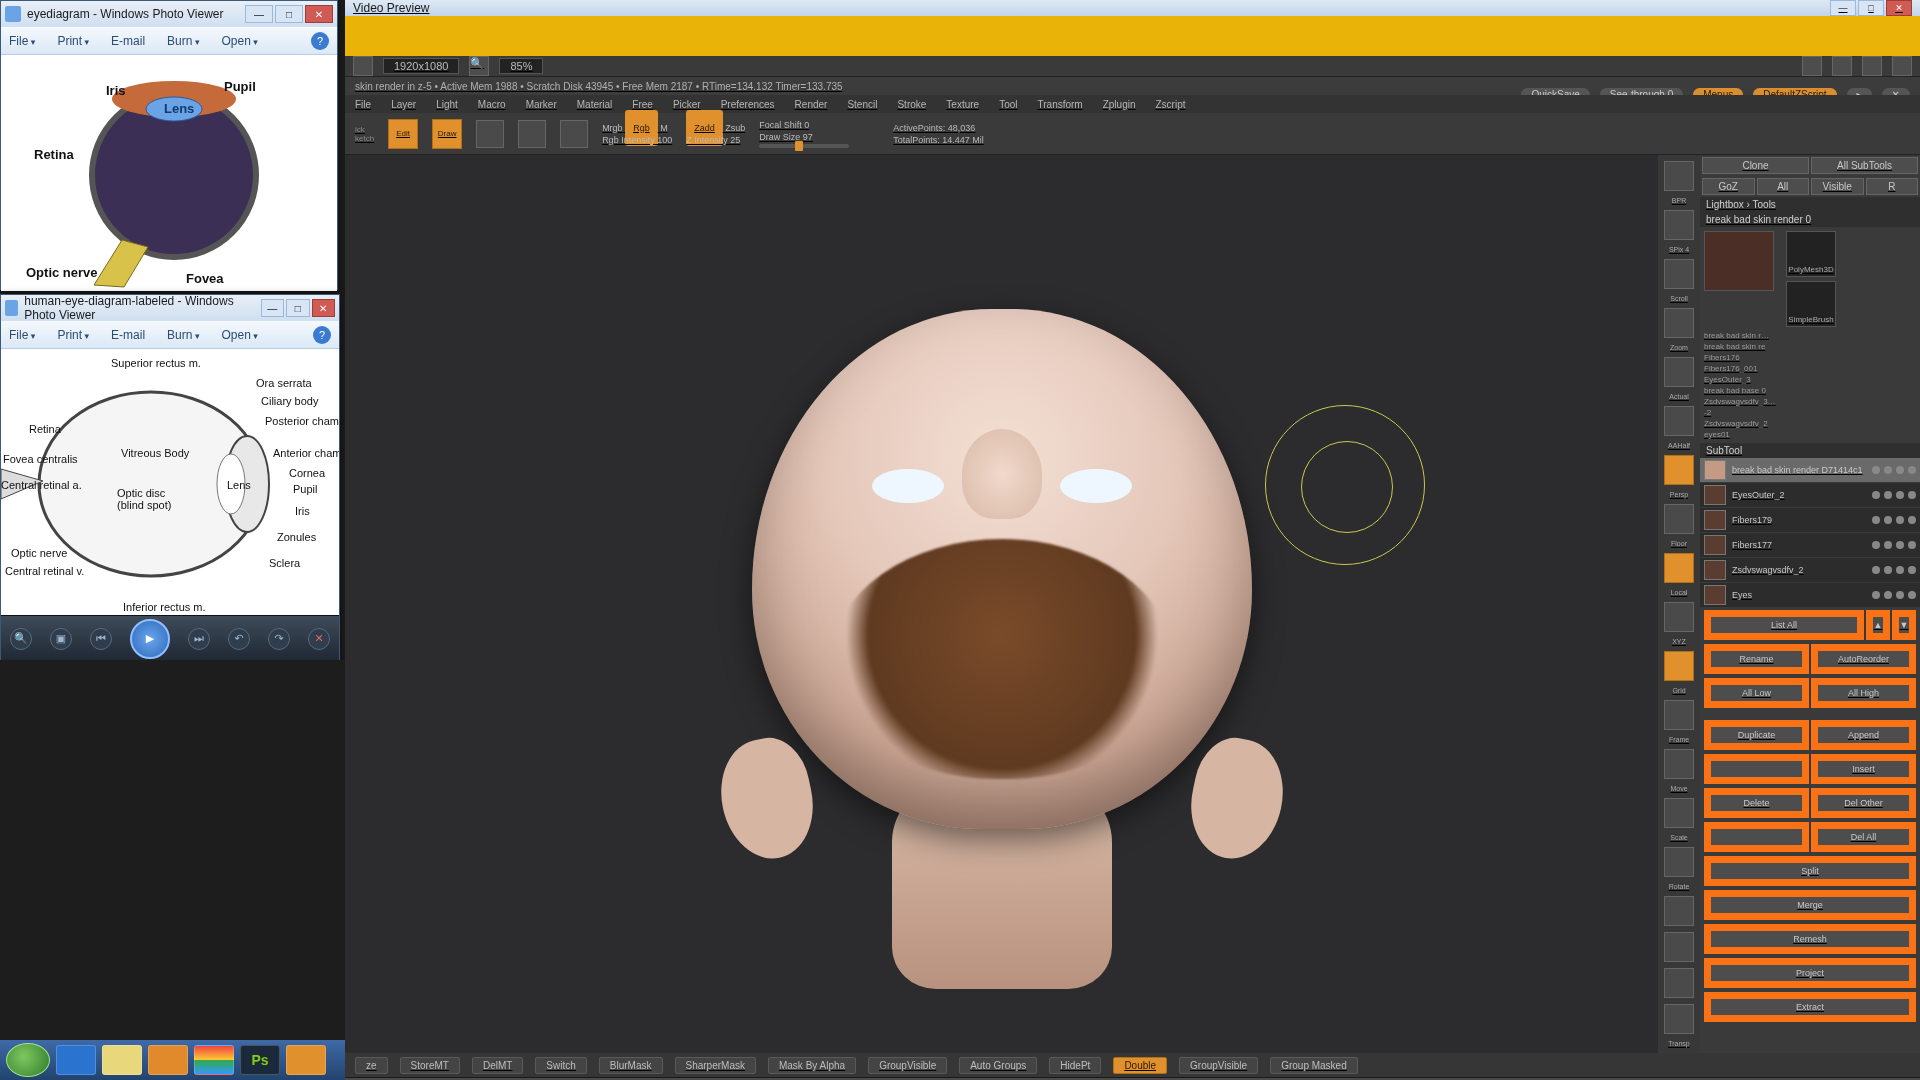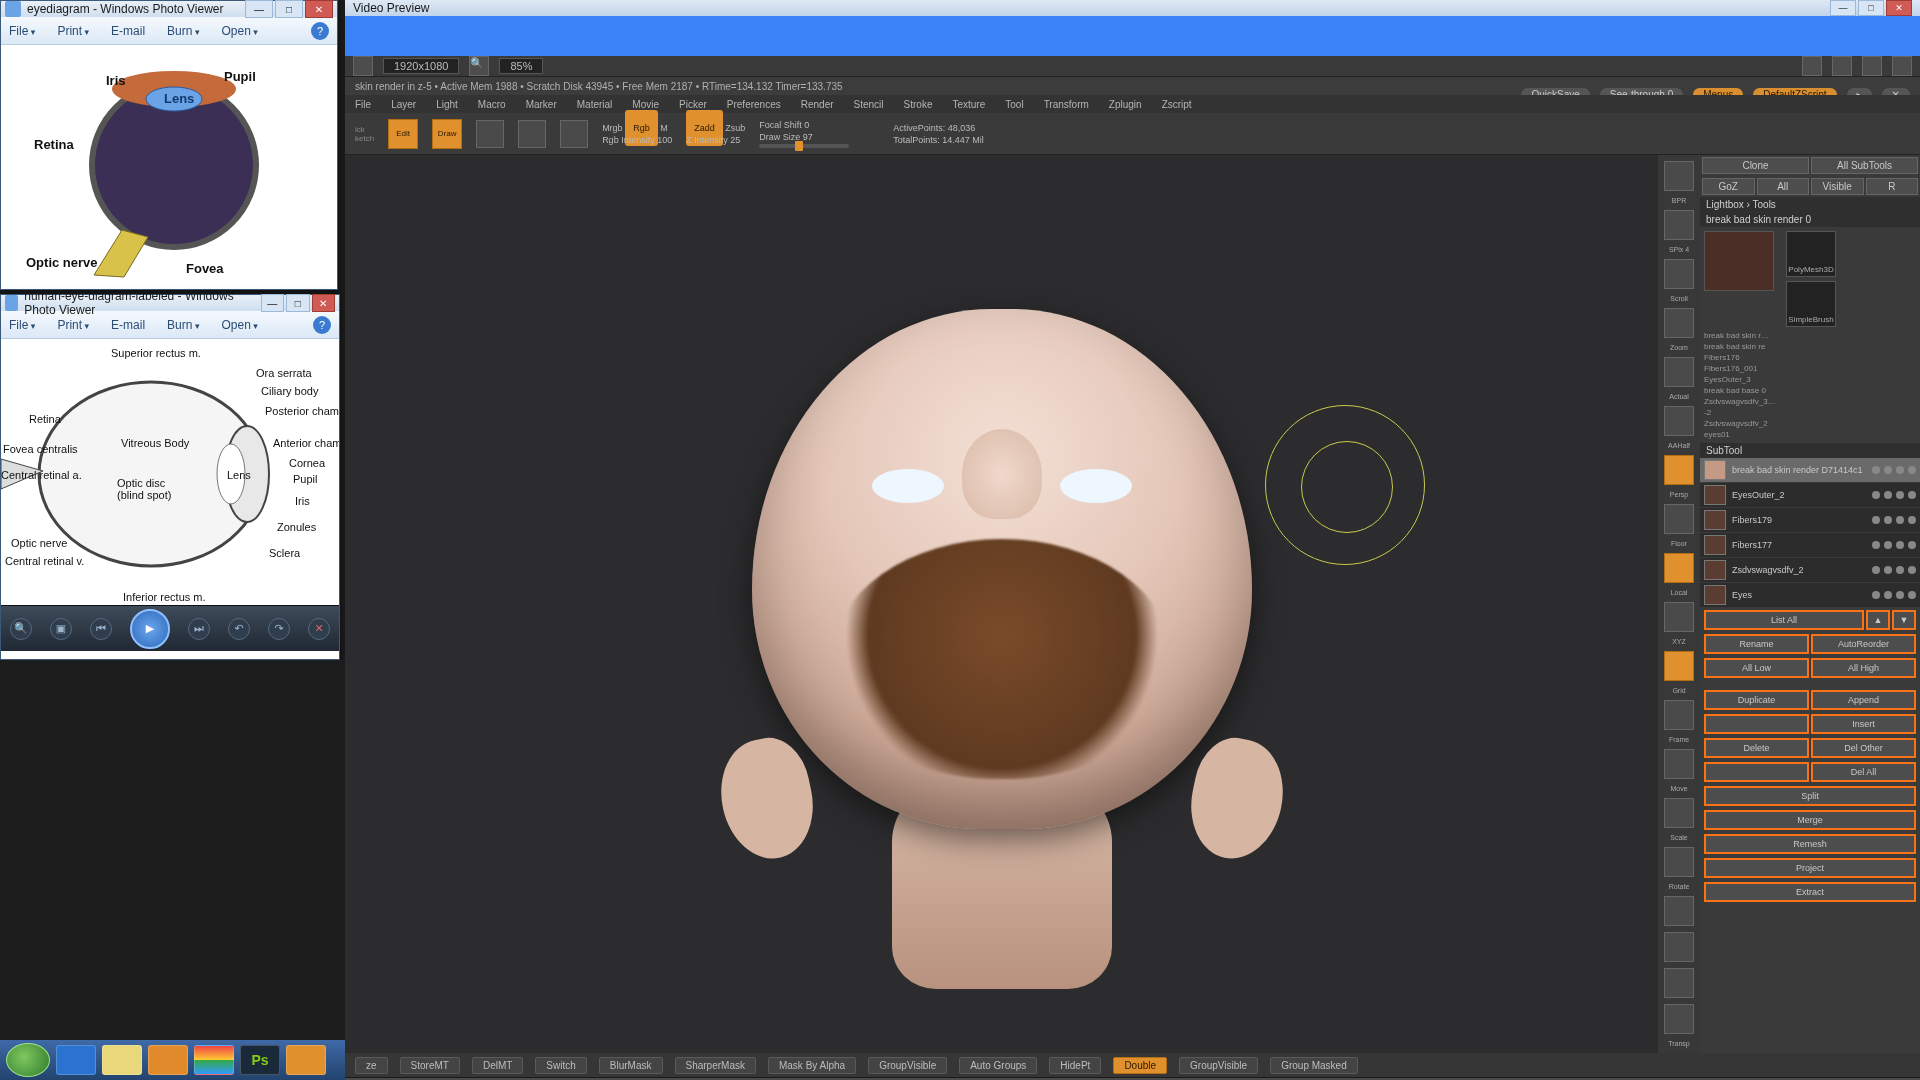--- a/index.html
+++ b/index.html
@@ -1,36 +1,36 @@
 <!DOCTYPE html>
 <html><head>
 <meta charset="utf-8">
 <style>
 * { margin: 0; padding: 0; box-sizing: border-box; font-family: "Segoe UI", Tahoma, sans-serif; }
 body { width: 1920px; height: 1080px; background: #1a1a1a; overflow: hidden; position: relative; }
 
 
 .wpv { position: absolute; background: #fff; border: 1px solid #3b5a7a; box-shadow: 0 0 6px rgba(0,0,0,.5); }
-.wpv-title { height: 16px; background: linear-gradient(#e9eff7,#cfdff0); display: flex; align-items: center; padding: 0 4px; font-size: 12px; color: #1a1a1a; }
+.wpv-title { height: 26px; background: linear-gradient(#e9eff7,#cfdff0); display: flex; align-items: center; padding: 0 4px; font-size: 12px; color: #1a1a1a; }
 .wpv-title .ico { width: 16px; height: 16px; background: #6aa3e6; border-radius: 2px; margin-right: 6px; }
 .wpv-title .spacer { flex: 1; }
 .wpv-title .wbtn { width: 28px; height: 18px; background: #d7e5f4; border: 1px solid #9cb9d9; margin-left: 2px; display: flex; align-items: center; justify-content: center; font-size: 10px; cursor: pointer; }
 .wpv-title .wbtn.close { background: #cf5b54; color: #fff; border-color: #a03c36; }
 .wpv-menu { height: 28px; background: linear-gradient(#f5f9fd,#dbe8f6); display: flex; align-items: center; padding: 0 8px; gap: 22px; font-size: 12px; color: #2a4d76; border-bottom: 1px solid #b7cde4; }
 .wpv-menu span { cursor: pointer; }
 .wpv-menu .drop::after { content: " ▾"; font-size: 9px; }
 .wpv-menu .help { margin-left: auto; width: 18px; height: 18px; border-radius: 50%; background: #3a7ad1; color: #fff; text-align: center; line-height: 18px; font-size: 11px; }
 .wpv-body { background: #fff; position: relative; }
 .eye-svg { display: block; margin: 0 auto; }
 .wpv-ctrl { height: 46px; background: linear-gradient(#3f4b5a,#1f2833); display: flex; align-items: center; justify-content: center; gap: 18px; border-top: 1px solid #0d1217; }
 .wpv-ctrl .cb { width: 22px; height: 22px; border-radius: 50%; background: #2f3d4d; border: 1px solid #55697f; cursor: pointer; display:flex;align-items:center;justify-content:center;color:#9fb7cf;font-size:11px;}
 .wpv-ctrl .big { width: 40px; height: 40px; border-radius: 50%; background: radial-gradient(#6aa6f0,#2e68b8); border: 2px solid #8fc0ff; color:#fff; }
 
 
-.vprev { position: absolute; left: 345px; top: 0; right: 0; bottom: 0; background: #3b82f6; display: flex; flex-direction: column; }
+.vprev { position: absolute; left: 345px; top: 0; right: 0; bottom: 0; background: #eab308; display: flex; flex-direction: column; text-decoration: underline; }
 .vprev-title { height: 22px; background: linear-gradient(#dfe9f5,#c2d4ea); font-size: 12px; color: #1a1a1a; display: flex; align-items: center; padding: 0 8px; }
 .vprev-title .spacer{flex:1;}
 .vprev-title .wbtn{width:26px;height:16px;background:#d7e5f4;border:1px solid #9cb9d9;margin-left:2px;font-size:9px;display:flex;align-items:center;justify-content:center;cursor:pointer;}
 .vprev-title .wbtn.close{background:#cf5b54;color:#fff;border-color:#a03c36;}
 .vprev-tool { height: 26px; background: #3a3a3a; display: flex; align-items: center; gap: 10px; padding: 0 8px; font-size: 11px; color: #ccc; border-bottom: 1px solid #222; margin-top: 40px; }
 .vprev-tool .sq{width:20px;height:20px;background:#4d4d4d;border:1px solid #666;cursor:pointer;}
 .vprev-tool .field{background:#222;border:1px solid #555;padding:1px 10px;color:#bbb;}
 
 .zb { flex: 1; background: #2b2b2b; position: relative; display: flex; flex-direction: column; }
 
@@ -80,21 +80,21 @@
 .zb-rpanel .thumbrow{display:flex;gap:12px;padding:4px;}
 .zb-rpanel .thumb{width:50px;height:46px;background:#222;border:1px solid #555;display:flex;align-items:flex-end;justify-content:center;font-size:8px;color:#aaa;padding-bottom:2px;}
 .zb-rpanel .stlist{background:#2c2c2c;font-size:9px;}
 .zb-rpanel .strow{display:flex;align-items:center;padding:2px 4px;gap:6px;border-bottom:1px solid #3a3a3a;}
 .zb-rpanel .strow.sel{background:#6a6a6a;}
 .zb-rpanel .strow .ic{width:22px;height:20px;background:#5a3d30;border:1px solid #777;}
 .zb-rpanel .strow.sel .ic{background:#c59a85;}
 .zb-rpanel .strow .dots{margin-left:auto;display:flex;gap:4px;}
 .zb-rpanel .strow .dots i{width:8px;height:8px;border-radius:50%;background:#888;display:block;}
 .zb-rpanel .btnrow{display:flex;gap:2px;padding:2px 4px;}
-.zb-rpanel .btnrow .b{flex:1;background:#4d4d4d;border:2px solid #f97316;text-align:center;padding:3px 0;cursor:pointer;font-size:9px;}
+.zb-rpanel .btnrow .b{flex:1;background:#4d4d4d;border:7px solid #f97316;text-align:center;padding:3px 0;cursor:pointer;font-size:9px;}
 
 .zb-bbar { height: 24px; background: #363636; display: flex; align-items: center; gap: 12px; padding: 0 10px; font-size: 10px; color: #bdbdbd; }
 .zb-bbar .bb{padding:2px 10px;background:#444;border:1px solid #5a5a5a;cursor:pointer;border-radius:2px;}
 .zb-bbar .bb.or{background:#e0902c;color:#2a1a00;border-color:#b46f15;}
 
 .player { height: 44px; background: linear-gradient(#4b4b4b,#2e2e2e); display: flex; align-items: center; padding: 0 14px; gap: 10px; font-size: 11px; color: #ddd; border-top:1px solid #1a1a1a;}
 .player .track{flex:1;height:8px;background:#222;border-radius:4px;position:relative;}
 .player .track .prog{position:absolute;left:0;top:0;height:100%;width:12%;background:#6a6a6a;border-radius:4px;}
 .player .track .knob{position:absolute;left:12%;top:-4px;width:14px;height:14px;border-radius:50%;background:#dcdcdc;border:1px solid #888;}
 .player .pbtn{width:28px;height:28px;border-radius:50%;background:#555;border:1px solid #777;color:#eee;display:flex;align-items:center;justify-content:center;cursor:pointer;font-size:12px;}
@@ -253,21 +253,21 @@
       <span class="tbtn gray">✕</span>
     </div>
 
     <div class="zb-menu" id="zb-menu">
         <span>File</span>
         <span>Layer</span>
         <span>Light</span>
         <span>Macro</span>
         <span>Marker</span>
         <span>Material</span>
-        <span>Movie</span>
+        <span>Free</span>
         <span>Picker</span>
         <span>Preferences</span>
         <span>Render</span>
         <span>Stencil</span>
         <span>Stroke</span>
         <span>Texture</span>
         <span>Tool</span>
         <span>Transform</span>
         <span>Zplugin</span>
         <span>Zscript</span>

